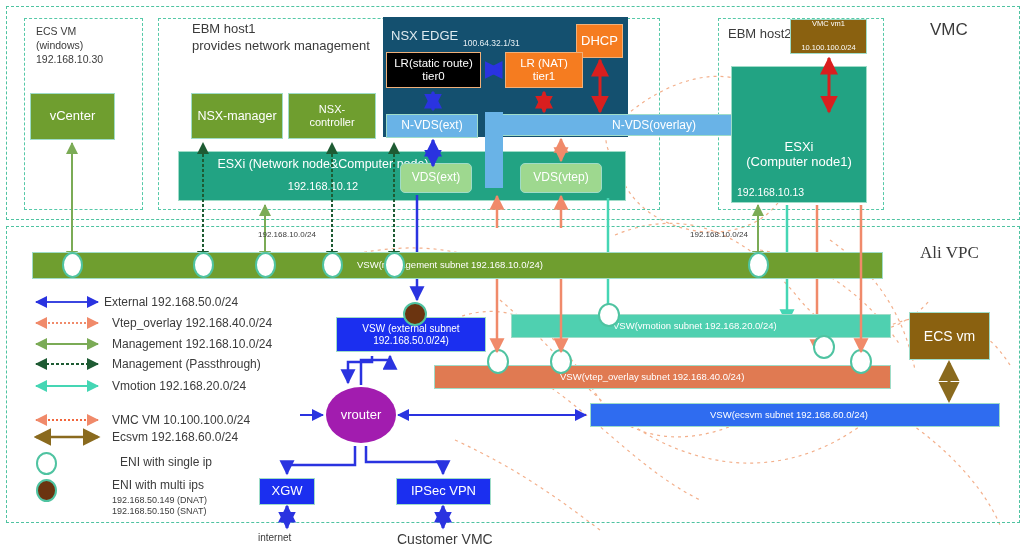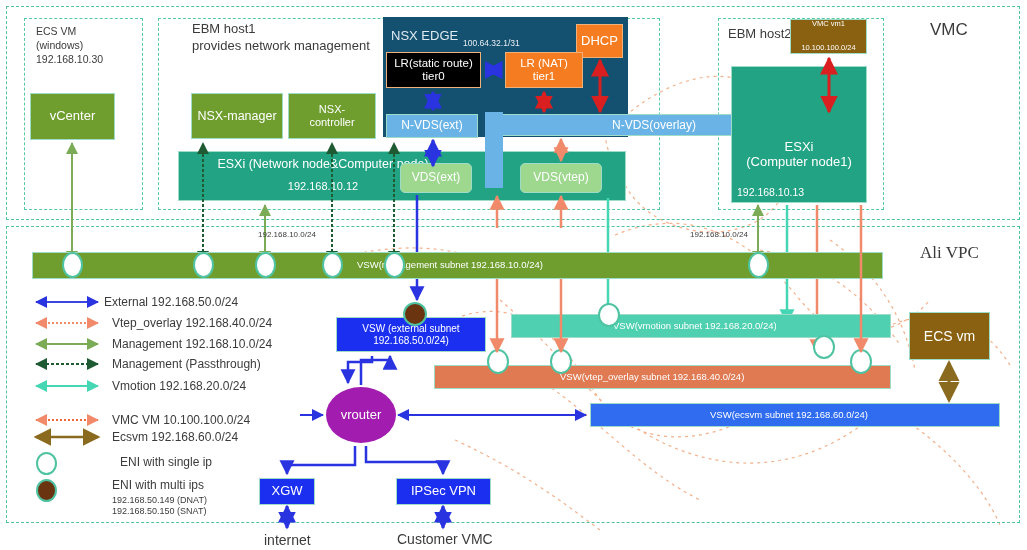--- a/index.html
+++ b/index.html
@@ -238,21 +238,21 @@
   <div class="abs box" style="left:590px;top:403px;width:410px;height:24px;background:#2f6cf0;"></div>
   <div class="abs" style="left:710px;top:409px;color:#fff;font-size:9.5px;">VSW(ecsvm subnet 192.168.60.0/24)</div>
 
   <div class="abs box ctr" style="left:909px;top:312px;width:81px;height:48px;background:#8a6110;font-size:14px;">ECS vm</div>
 
   <div class="abs ctr" style="left:326px;top:387px;width:70px;height:56px;background:#a21caf;border-radius:50%;color:#fff;font-size:13px;">vrouter</div>
 
   <div class="abs box ctr" style="left:259px;top:478px;width:56px;height:27px;background:#1b2ff0;font-size:13px;">XGW</div>
   <div class="abs box ctr" style="left:396px;top:478px;width:95px;height:27px;background:#1b2ff0;font-size:13px;">IPSec VPN</div>
 
-  <div class="abs lbl" style="left:264px;top:532px;font-size:14px;text-align:center;">internet</div>
+  <div class="abs lbl" style="left:258px;top:532px;font-size:10px;text-align:center;">internet</div>
   <div class="abs lbl" style="left:397px;top:531px;font-size:14px;">Customer VMC</div>
 
   <svg class="layer">
 
     <line x1="497" y1="279" x2="497" y2="352" stroke="#f08a6a" stroke-width="2.5" marker-end="url(#a-sal)"></line>
     <line x1="561" y1="279" x2="561" y2="352" stroke="#f08a6a" stroke-width="2.5" marker-end="url(#a-sal)"></line>
     <line x1="861" y1="205" x2="861" y2="352" stroke="#f08a6a" stroke-width="2.5" marker-end="url(#a-sal)"></line>
 
     <path d="M361 385 L361 360 L390 360 L390 356" fill="none" stroke="#2a33e0" stroke-width="2.5" marker-end="url(#a-blue)"></path>
     <path d="M372 356 L372 362 L348 362 L348 383" fill="none" stroke="#2a33e0" stroke-width="2.5" marker-end="url(#a-blue)"></path>

